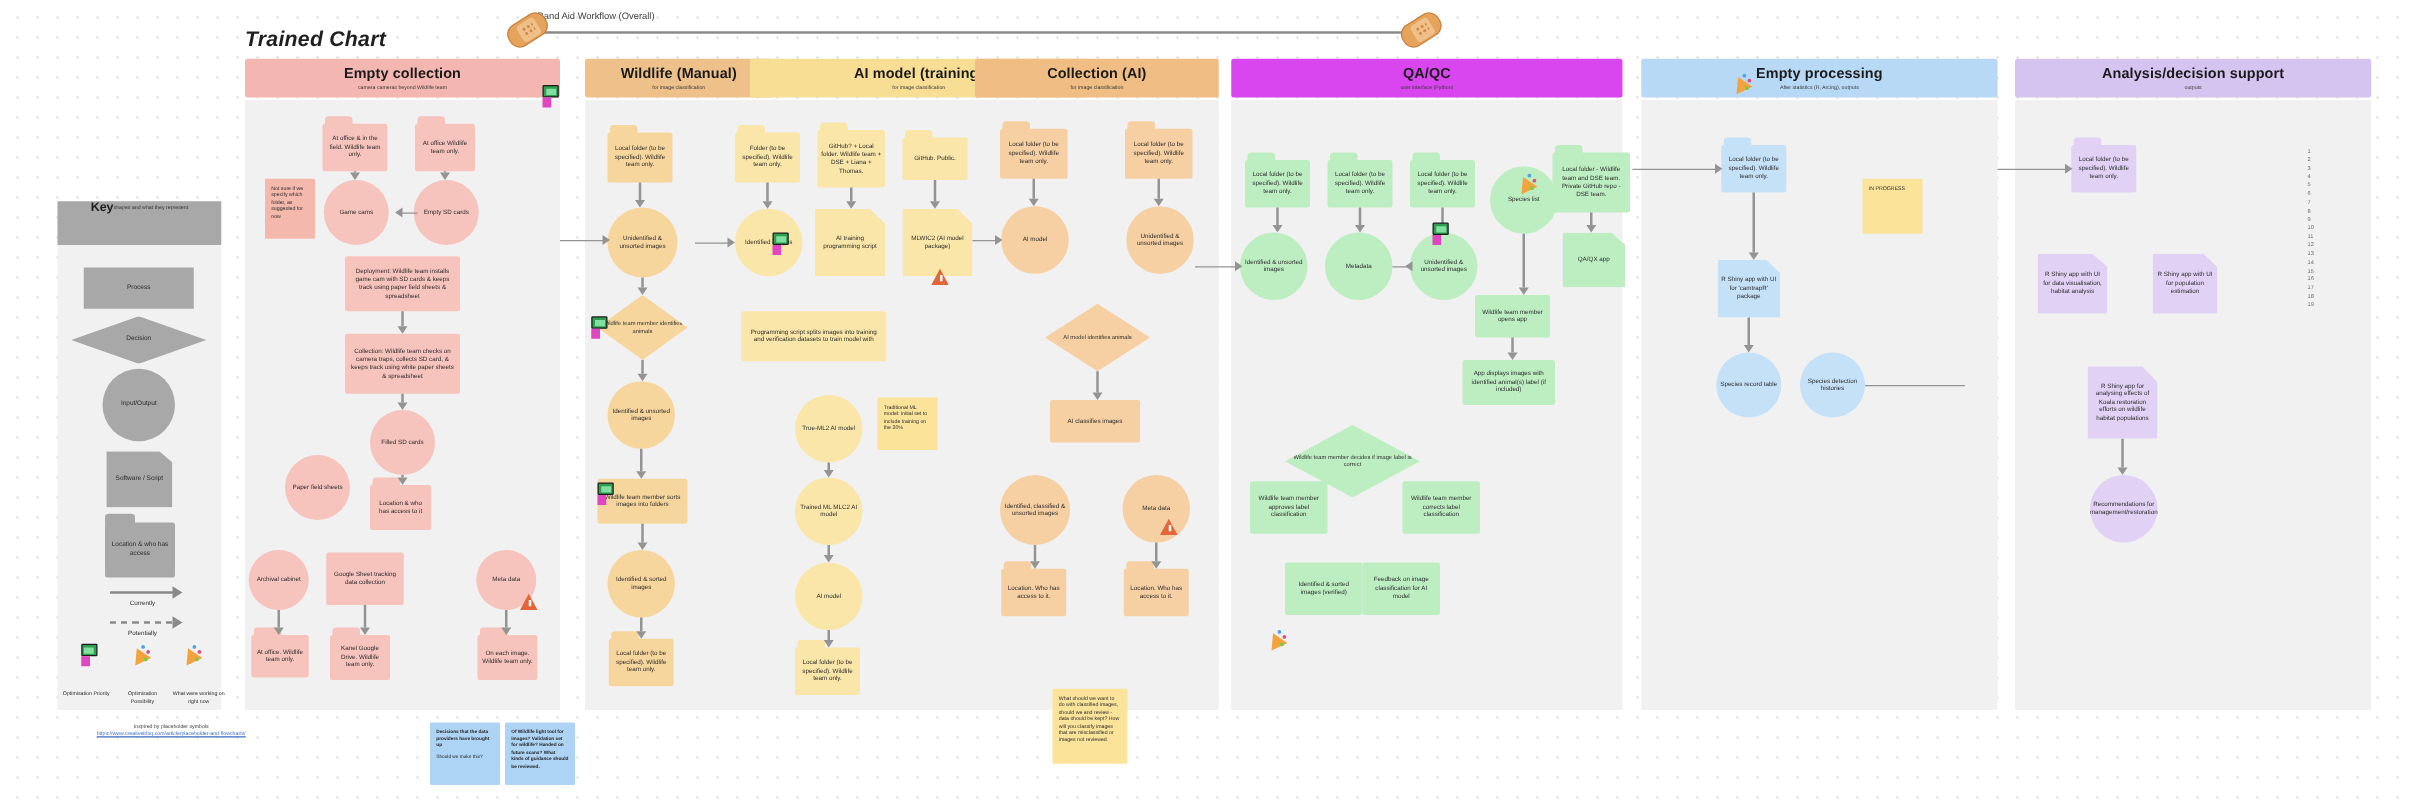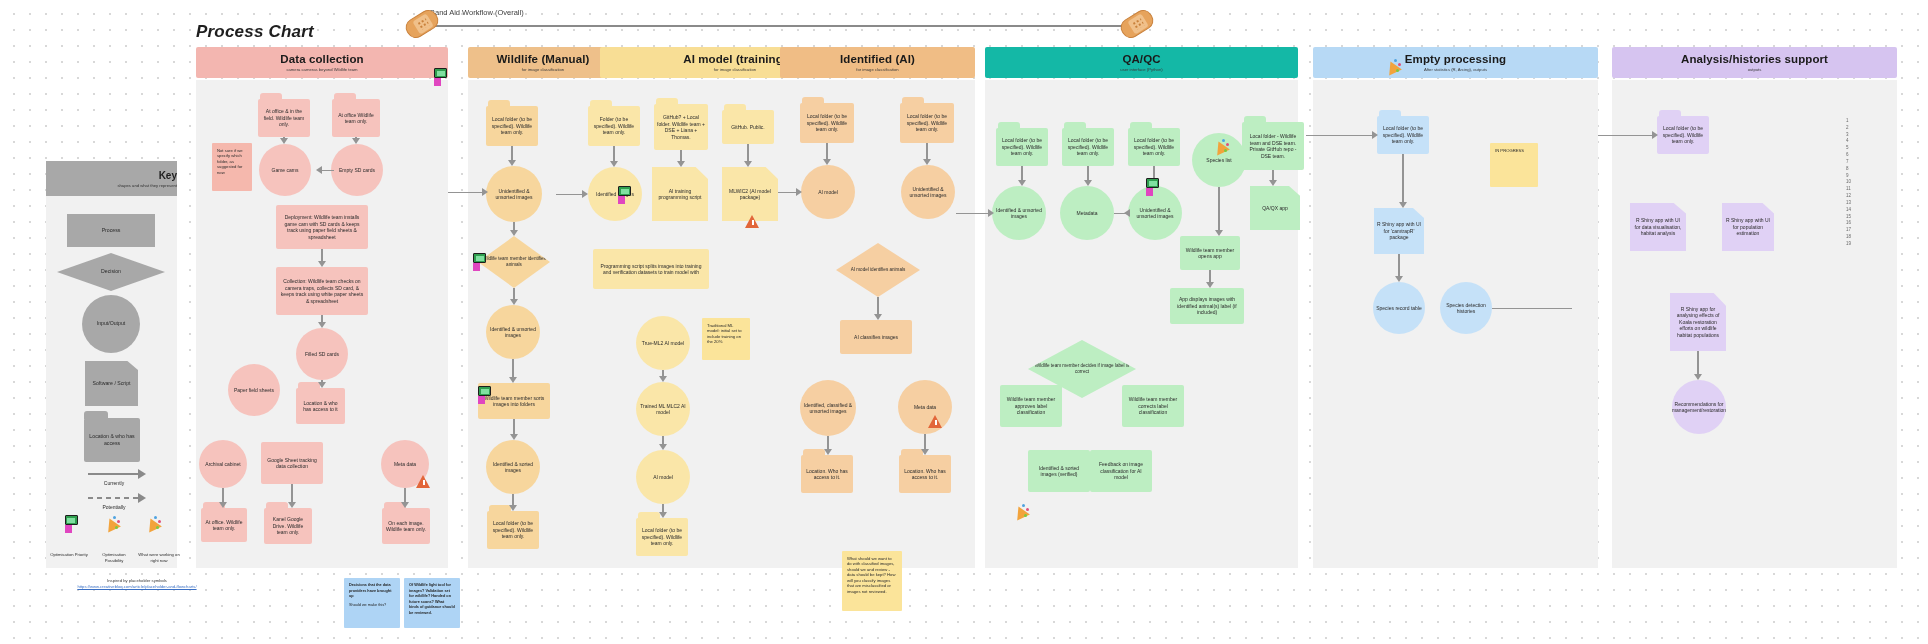--- a/index.html
+++ b/index.html
@@ -50,22 +50,22 @@
   .bandaid:after{
     content:""; position:absolute; left:12px; top:5px;
     width:10px; height:9px;
     background:
       radial-gradient(#c9813b 1px, transparent 1.2px) 0 0/4px 4px;
   }
   .bandaid.b1{ left:405px; top:14px; }
   .bandaid.b2{ left:1120px; top:14px; }
   .key-header{
     position:absolute; left:46px; top:161px; width:131px; height:35px;
-    background:#a8a8a8; display:flex; flex-direction:column;
-    align-items:flex-end; justify-content:center;
+    background:#a8a8a8; display:flex; flex-direction:row;
+    align-items:flex-start; justify-content:center;
   }
   .key-header .kt{ font-size:10px; font-weight:700; color:#1f1f1f;}
   .key-header .ks{ font-size:4.2px; color:#333; margin-top:2px;}
   .key-body{ position:absolute; left:46px; top:196px; width:131px; height:372px;
     background:#f1f1f1; }
   .k-shape{ position:absolute; background:#a8a8a8; color:#2a2a2a;
     font-size:5.2px; display:flex; align-items:center; justify-content:center;
     text-align:center; line-height:1.35; padding:2px;}
   .k-proc{ left:67px; top:214px; width:88px; height:33px;}
   .k-dec{ left:57px; top:253px; width:108px; height:38px;
@@ -152,21 +152,21 @@
   .bnote{ position:absolute; background:#aed4f5; font-size:3.8px; color:#1f1f1f;
      padding:5px; line-height:1.45; border-radius:1px;}
   .bnote b{ display:block; margin-bottom:3px; font-size:3.8px;}
 </style>
 </head>
 <body>
 
 <div class="canvas-dots"></div>
 <div class="wrap">
 
-  <div class="chart-title">Process Chart</div>
+  <div class="chart-title">Trained Chart</div>
 
   <div class="overall-label">Band Aid Workflow (Overall)</div>
   <div class="overall-line"></div>
   <div class="bandaid b1"></div>
   <div class="bandaid b2"></div>
 
   <div class="key-body"></div>
   <div class="key-header">
     <div class="kt">Key</div>
     <div class="ks">shapes and what they represent</div>
@@ -204,21 +204,21 @@
         <span class="dot d3"></span>
       </span>
   </div>
   <div class="k-ico-cap c1">Optimisation Priority</div>
   <div class="k-ico-cap c2">Optimisation Possibility</div>
   <div class="k-ico-cap c3">What were working on right now</div>
 
   <div id="lanes-root">
       <div class="lane-body" style="left: 196px; top: 80px; width: 252px; height: 488px;"></div>
       <div class="lane-head" style="left: 196px; top: 47px; width: 252px; background: rgb(243, 182, 176);">
-        <div class="lt">Data collection</div>
+        <div class="lt">Empty collection</div>
         <div class="ls">camera cameras beyond Wildlife team</div>
       </div>
       <div class="node n-folder" style="left: 258px; top: 99px; width: 52px; height: 38px; background: rgb(246, 195, 189);">
         <span>At office &amp; in the field. Wildlife team only.</span>
       </div>
       <div class="node n-folder" style="left: 332px; top: 99px; width: 48px; height: 38px; background: rgb(246, 195, 189);">
         <span>At office Wildlife team only.</span>
       </div>
       <div class="node n-note" style="left: 212px; top: 143px; width: 40px; height: 48px; background: rgb(245, 184, 173);">
         <span>Not sure if we specify which folder, as suggested for now</span>
@@ -324,21 +324,21 @@
         <span>Trained ML MLC2 AI model</span>
       </div>
       <div class="node n-io" style="left: 636px; top: 450px; width: 54px; height: 54px; background: rgb(250, 230, 168);">
         <span>AI model</span>
       </div>
       <div class="node n-folder" style="left: 636px; top: 518px; width: 52px; height: 38px; background: rgb(250, 230, 168);">
         <span>Local folder (to be specified). Wildlife team only.</span>
       </div>
       <div class="lane-body" style="left: 780px; top: 80px; width: 195px; height: 488px;"></div>
       <div class="lane-head" style="left: 780px; top: 47px; width: 195px; background: rgb(240, 189, 133);">
-        <div class="lt">Identified (AI)</div>
+        <div class="lt">Collection (AI)</div>
         <div class="ls">for image classification</div>
       </div>
       <div class="node n-folder" style="left: 800px; top: 103px; width: 54px; height: 40px; background: rgb(246, 207, 162);">
         <span>Local folder (to be specified). Wildlife team only.</span>
       </div>
       <div class="node n-folder" style="left: 900px; top: 103px; width: 54px; height: 40px; background: rgb(246, 207, 162);">
         <span>Local folder (to be specified). Wildlife team only.</span>
       </div>
       <div class="node n-io" style="left: 801px; top: 165px; width: 54px; height: 54px; background: rgb(246, 207, 162);">
         <span>AI model</span>
@@ -361,21 +361,21 @@
       <div class="node n-folder" style="left: 801px; top: 455px; width: 52px; height: 38px; background: rgb(246, 207, 162);">
         <span>Location. Who has access to it.</span>
       </div>
       <div class="node n-folder" style="left: 899px; top: 455px; width: 52px; height: 38px; background: rgb(246, 207, 162);">
         <span>Location. Who has access to it.</span>
       </div>
       <div class="node n-note" style="left: 842px; top: 551px; width: 60px; height: 60px; background: rgb(251, 228, 154);">
         <span>What should we want to do with classified images, should we and review - data should be kept? How will you classify images that are misclassified or images not reviewed.</span>
       </div>
       <div class="lane-body" style="left: 985px; top: 80px; width: 313px; height: 488px;"></div>
-      <div class="lane-head" style="left: 985px; top: 47px; width: 313px; background: #14b8a6;">
+      <div class="lane-head" style="left: 985px; top: 47px; width: 313px; background: #d946ef;">
         <div class="lt">QA/QC</div>
         <div class="ls">user interface (Python)</div>
       </div>
       <div class="node n-folder" style="left: 996px; top: 128px; width: 52px; height: 38px; background: rgb(189, 238, 194);">
         <span>Local folder (to be specified). Wildlife team only.</span>
       </div>
       <div class="node n-folder" style="left: 1062px; top: 128px; width: 52px; height: 38px; background: rgb(189, 238, 194);">
         <span>Local folder (to be specified). Wildlife team only.</span>
       </div>
       <div class="node n-folder" style="left: 1128px; top: 128px; width: 52px; height: 38px; background: rgb(189, 238, 194);">
@@ -435,21 +435,21 @@
         <span>R Shiny app with UI for 'camtrapR' package</span>
       </div>
       <div class="node n-io" style="left: 1373px; top: 282px; width: 52px; height: 52px; background: rgb(197, 225, 248);">
         <span>Species record table</span>
       </div>
       <div class="node n-io" style="left: 1440px; top: 282px; width: 52px; height: 52px; background: rgb(197, 225, 248);">
         <span>Species detection histories</span>
       </div>
       <div class="lane-body" style="left: 1612px; top: 80px; width: 285px; height: 488px;"></div>
       <div class="lane-head" style="left: 1612px; top: 47px; width: 285px; background: rgb(214, 196, 240);">
-        <div class="lt">Analysis/histories support</div>
+        <div class="lt">Analysis/decision support</div>
         <div class="ls">outputs</div>
       </div>
       <div class="node n-folder" style="left: 1657px; top: 116px; width: 52px; height: 38px; background: rgb(224, 209, 245);">
         <span>Local folder (to be specified). Wildlife team only.</span>
       </div>
       <div class="node n-soft" style="left: 1630px; top: 203px; width: 56px; height: 48px; background: rgb(224, 209, 245);">
         <span>R Shiny app with UI for data visualisation, habitat analysis</span>
       </div>
       <div class="node n-soft" style="left: 1722px; top: 203px; width: 52px; height: 48px; background: rgb(224, 209, 245);">
         <span>R Shiny app with UI for population estimation</span>

